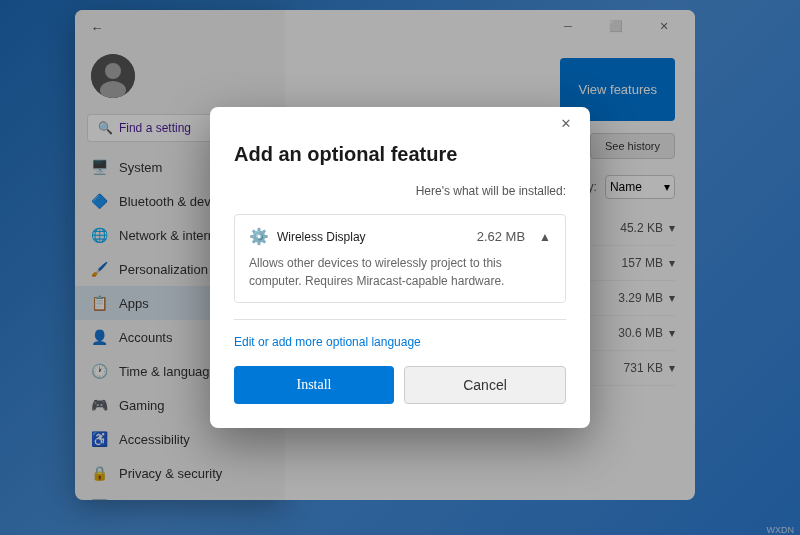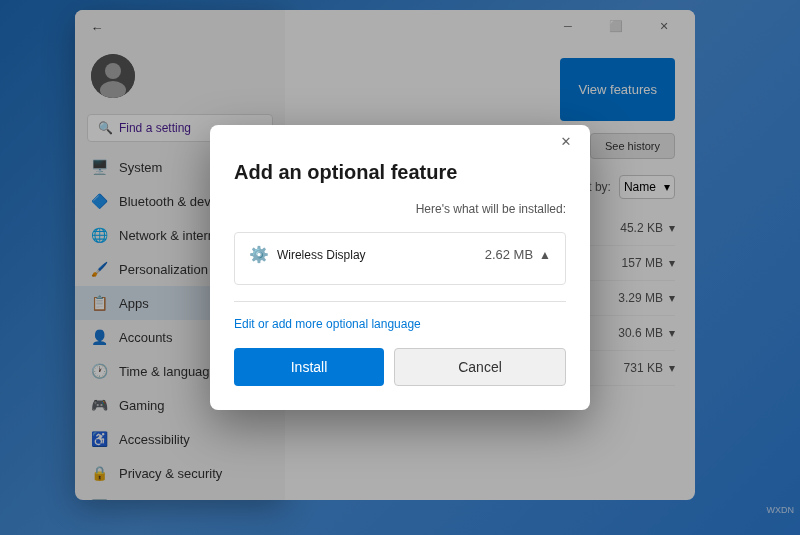--- a/index.html
+++ b/index.html
@@ -180,21 +180,21 @@
     }
 
     .sort-dropdown {
       background: white;
       border: 1px solid #ccc;
       border-radius: 4px;
       padding: 4px 4px;
       font-size: 12px;
       display: flex;
       align-items: center;
-      gap: 8px;
+      gap: 22px;
       cursor: pointer;
     }
 
     .feature-row {
       display: flex;
       align-items: center;
       justify-content: flex-end;
       padding: 10px 0;
       border-bottom: 1px solid #eee;
       font-size: 12px;
@@ -289,21 +289,21 @@
 
     .feature-name {
       font-size: 12px;
       font-weight: 500;
       color: #1a1a1a;
     }
 
     .feature-size-wrap {
       display: flex;
       align-items: center;
-      gap: 6px;
+      gap: 14px;
     }
 
     .feature-size {
       font-size: 13px;
       color: #555;
     }
 
     .chevron-up {
       font-size: 12px;
       color: #555;
@@ -336,40 +336,40 @@
     }
 
     .install-btn {
       background: #0078d7;
       color: white;
       border: none;
       border-radius: 4px;
       padding: 10px 0;
       font-size: 14px;
       cursor: pointer;
-      font-family: Liberation Sans, sans-serif;
+      font-family: Liberation Serif, serif;
       flex: 1;
     }
 
     .cancel-btn {
       background: #f0f0f0;
       color: #333;
       border: 1px solid #ccc;
       border-radius: 4px;
-      padding: 10px 10px;
+      padding: 10px 0;
       font-size: 14px;
       cursor: pointer;
       font-family: 'Segoe UI', sans-serif;
       flex: 1;
     }
 
     
     .watermark {
       position: absolute;
-      bottom: 20px;
+      bottom: 0;
       right: 6px;
       font-size: 9px;
       color: rgba(255,255,255,0.7);
       font-family: sans-serif;
     }
   </style>
 </head>
 <body>
 
 <div class="desktop">
@@ -498,20 +498,21 @@
           <div class="feature-header">
             <div class="feature-name-wrap">
               <span class="feature-icon">⚙️</span>
               <span class="feature-name">Wireless Display</span>
             </div>
             <div class="feature-size-wrap">
               <span class="feature-size">2.62 MB</span>
               <span class="chevron-up">▲</span>
             </div>
           </div>
+          <div class="feature-desc">Allows other devices to wirelessly project to this computer. Requires Miracast-capable hardware.</div>
         </div>
 
         <hr class="divider">
 
         <a class="edit-link">Edit or add more optional language</a>
 
         <div class="modal-footer">
           <button class="install-btn">Install</button>
           <button class="cancel-btn">Cancel</button>
         </div>

